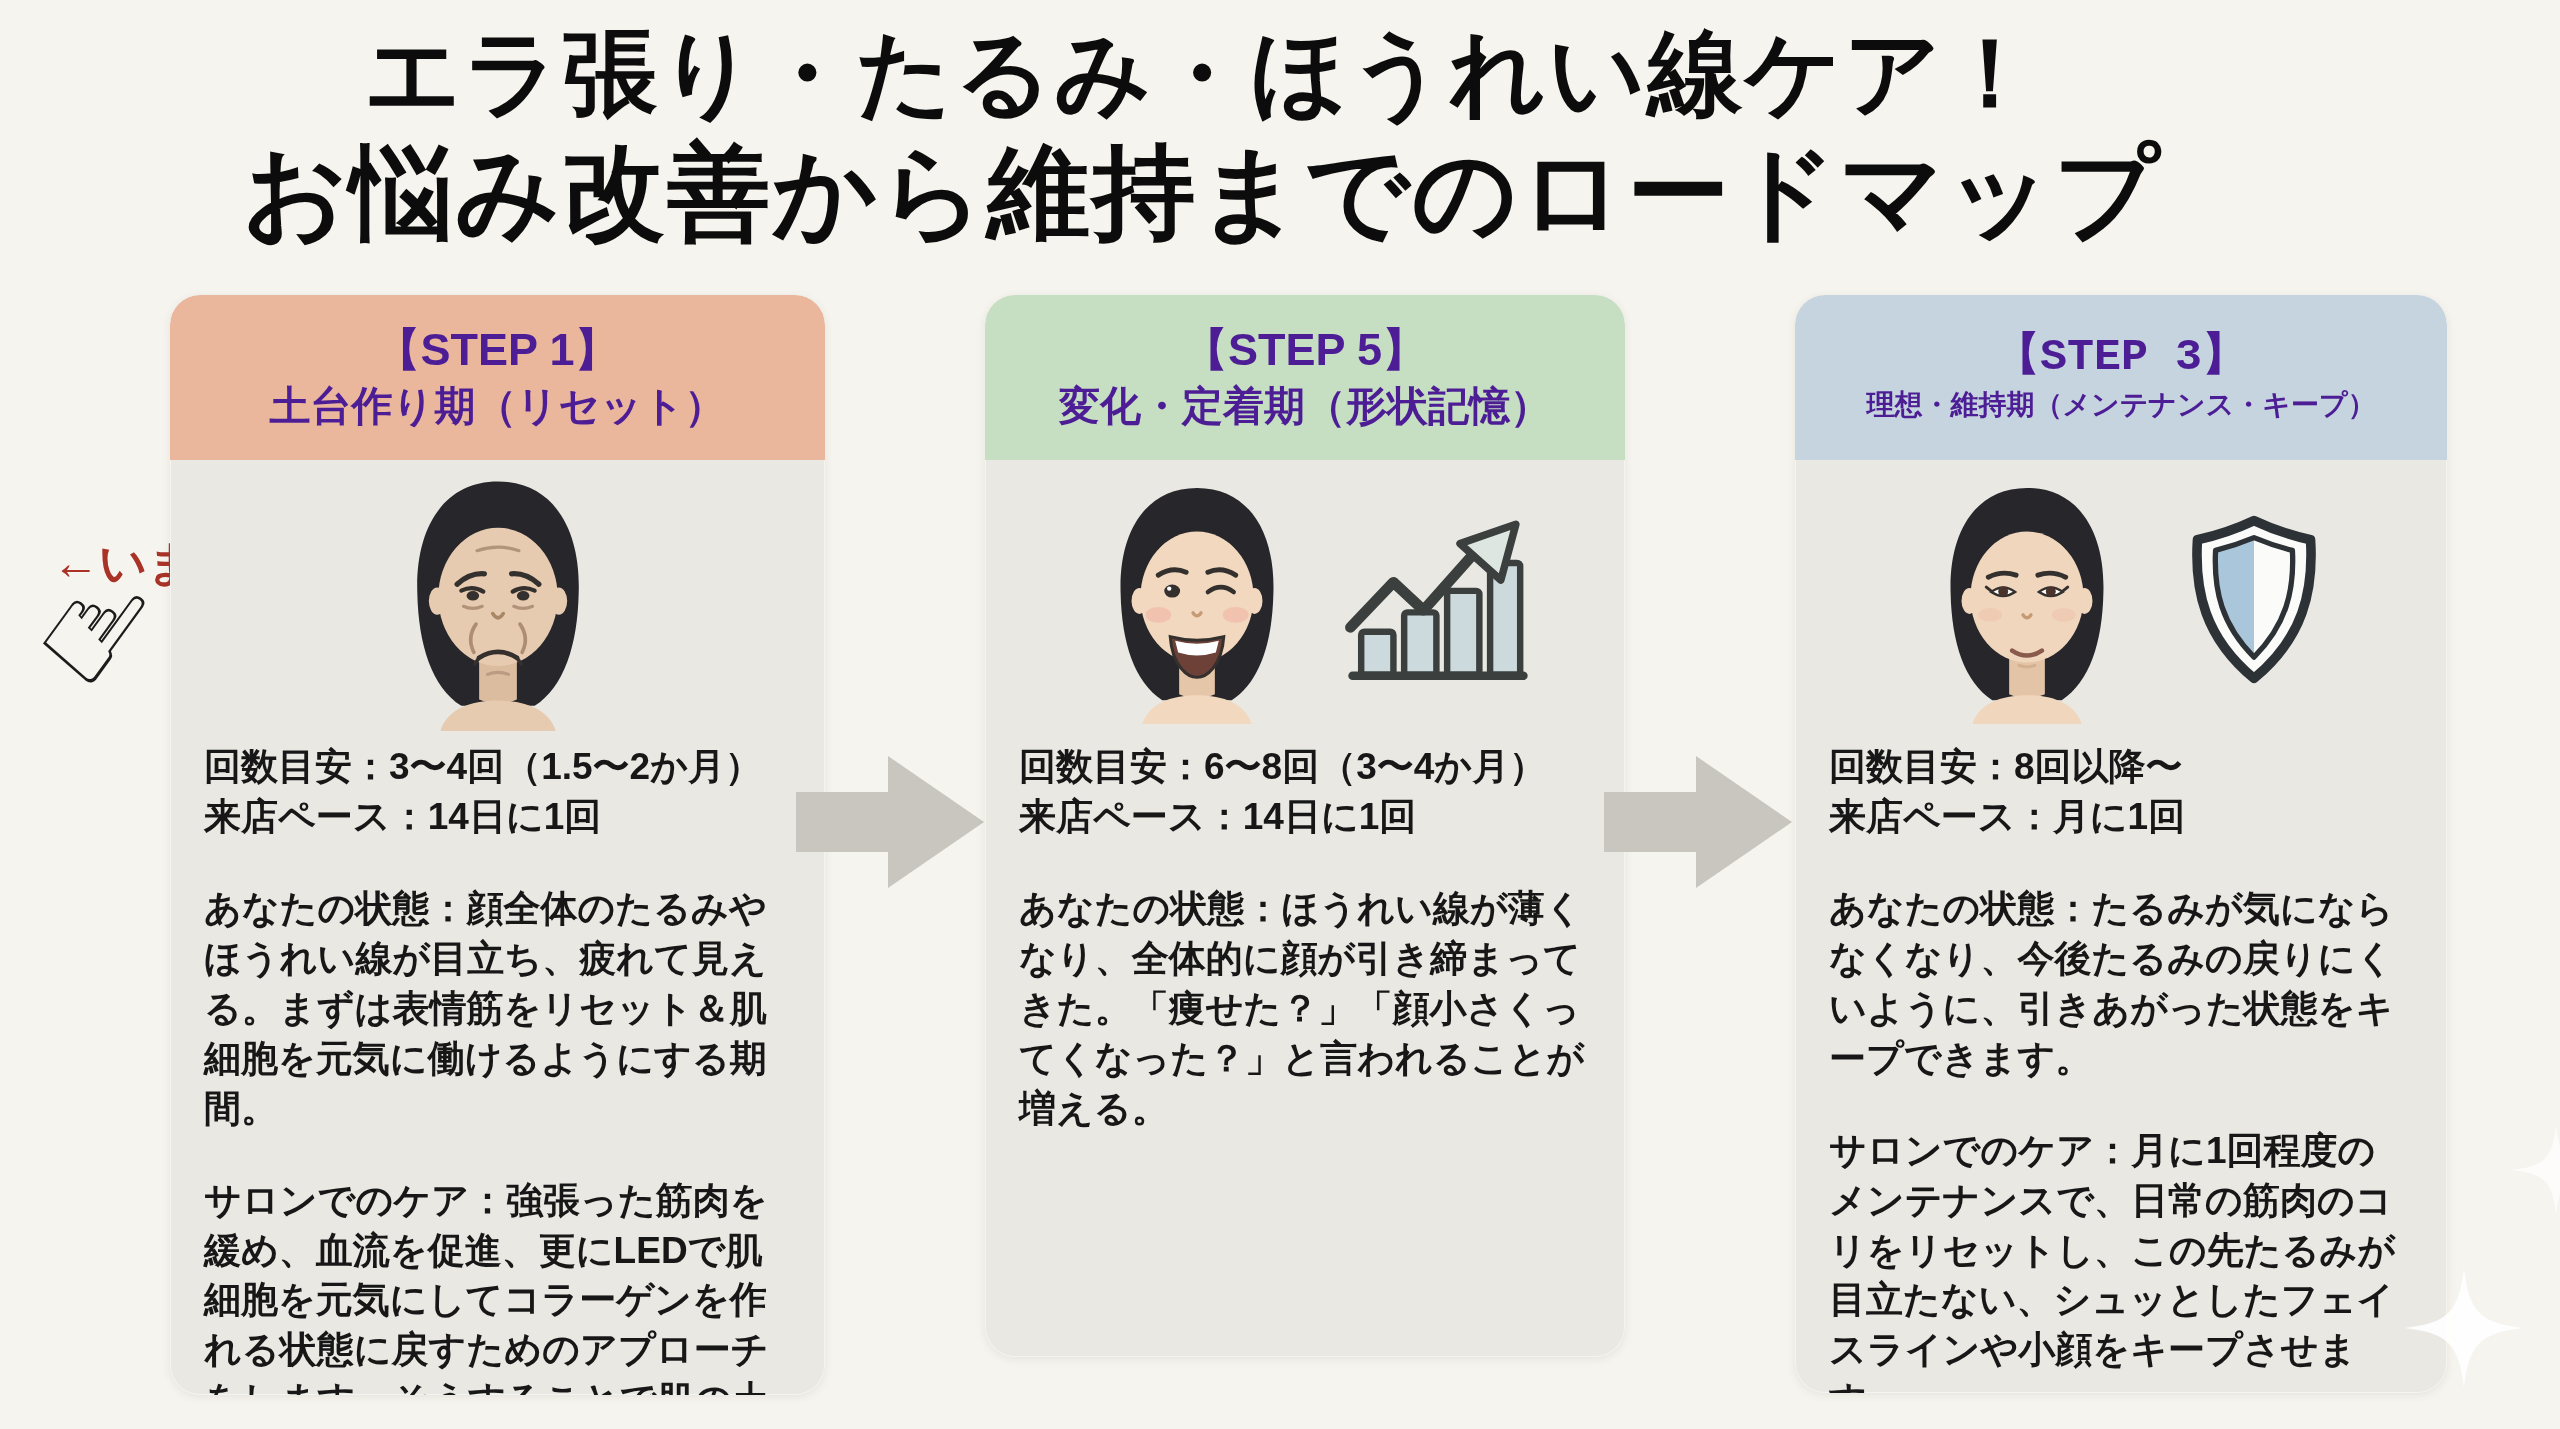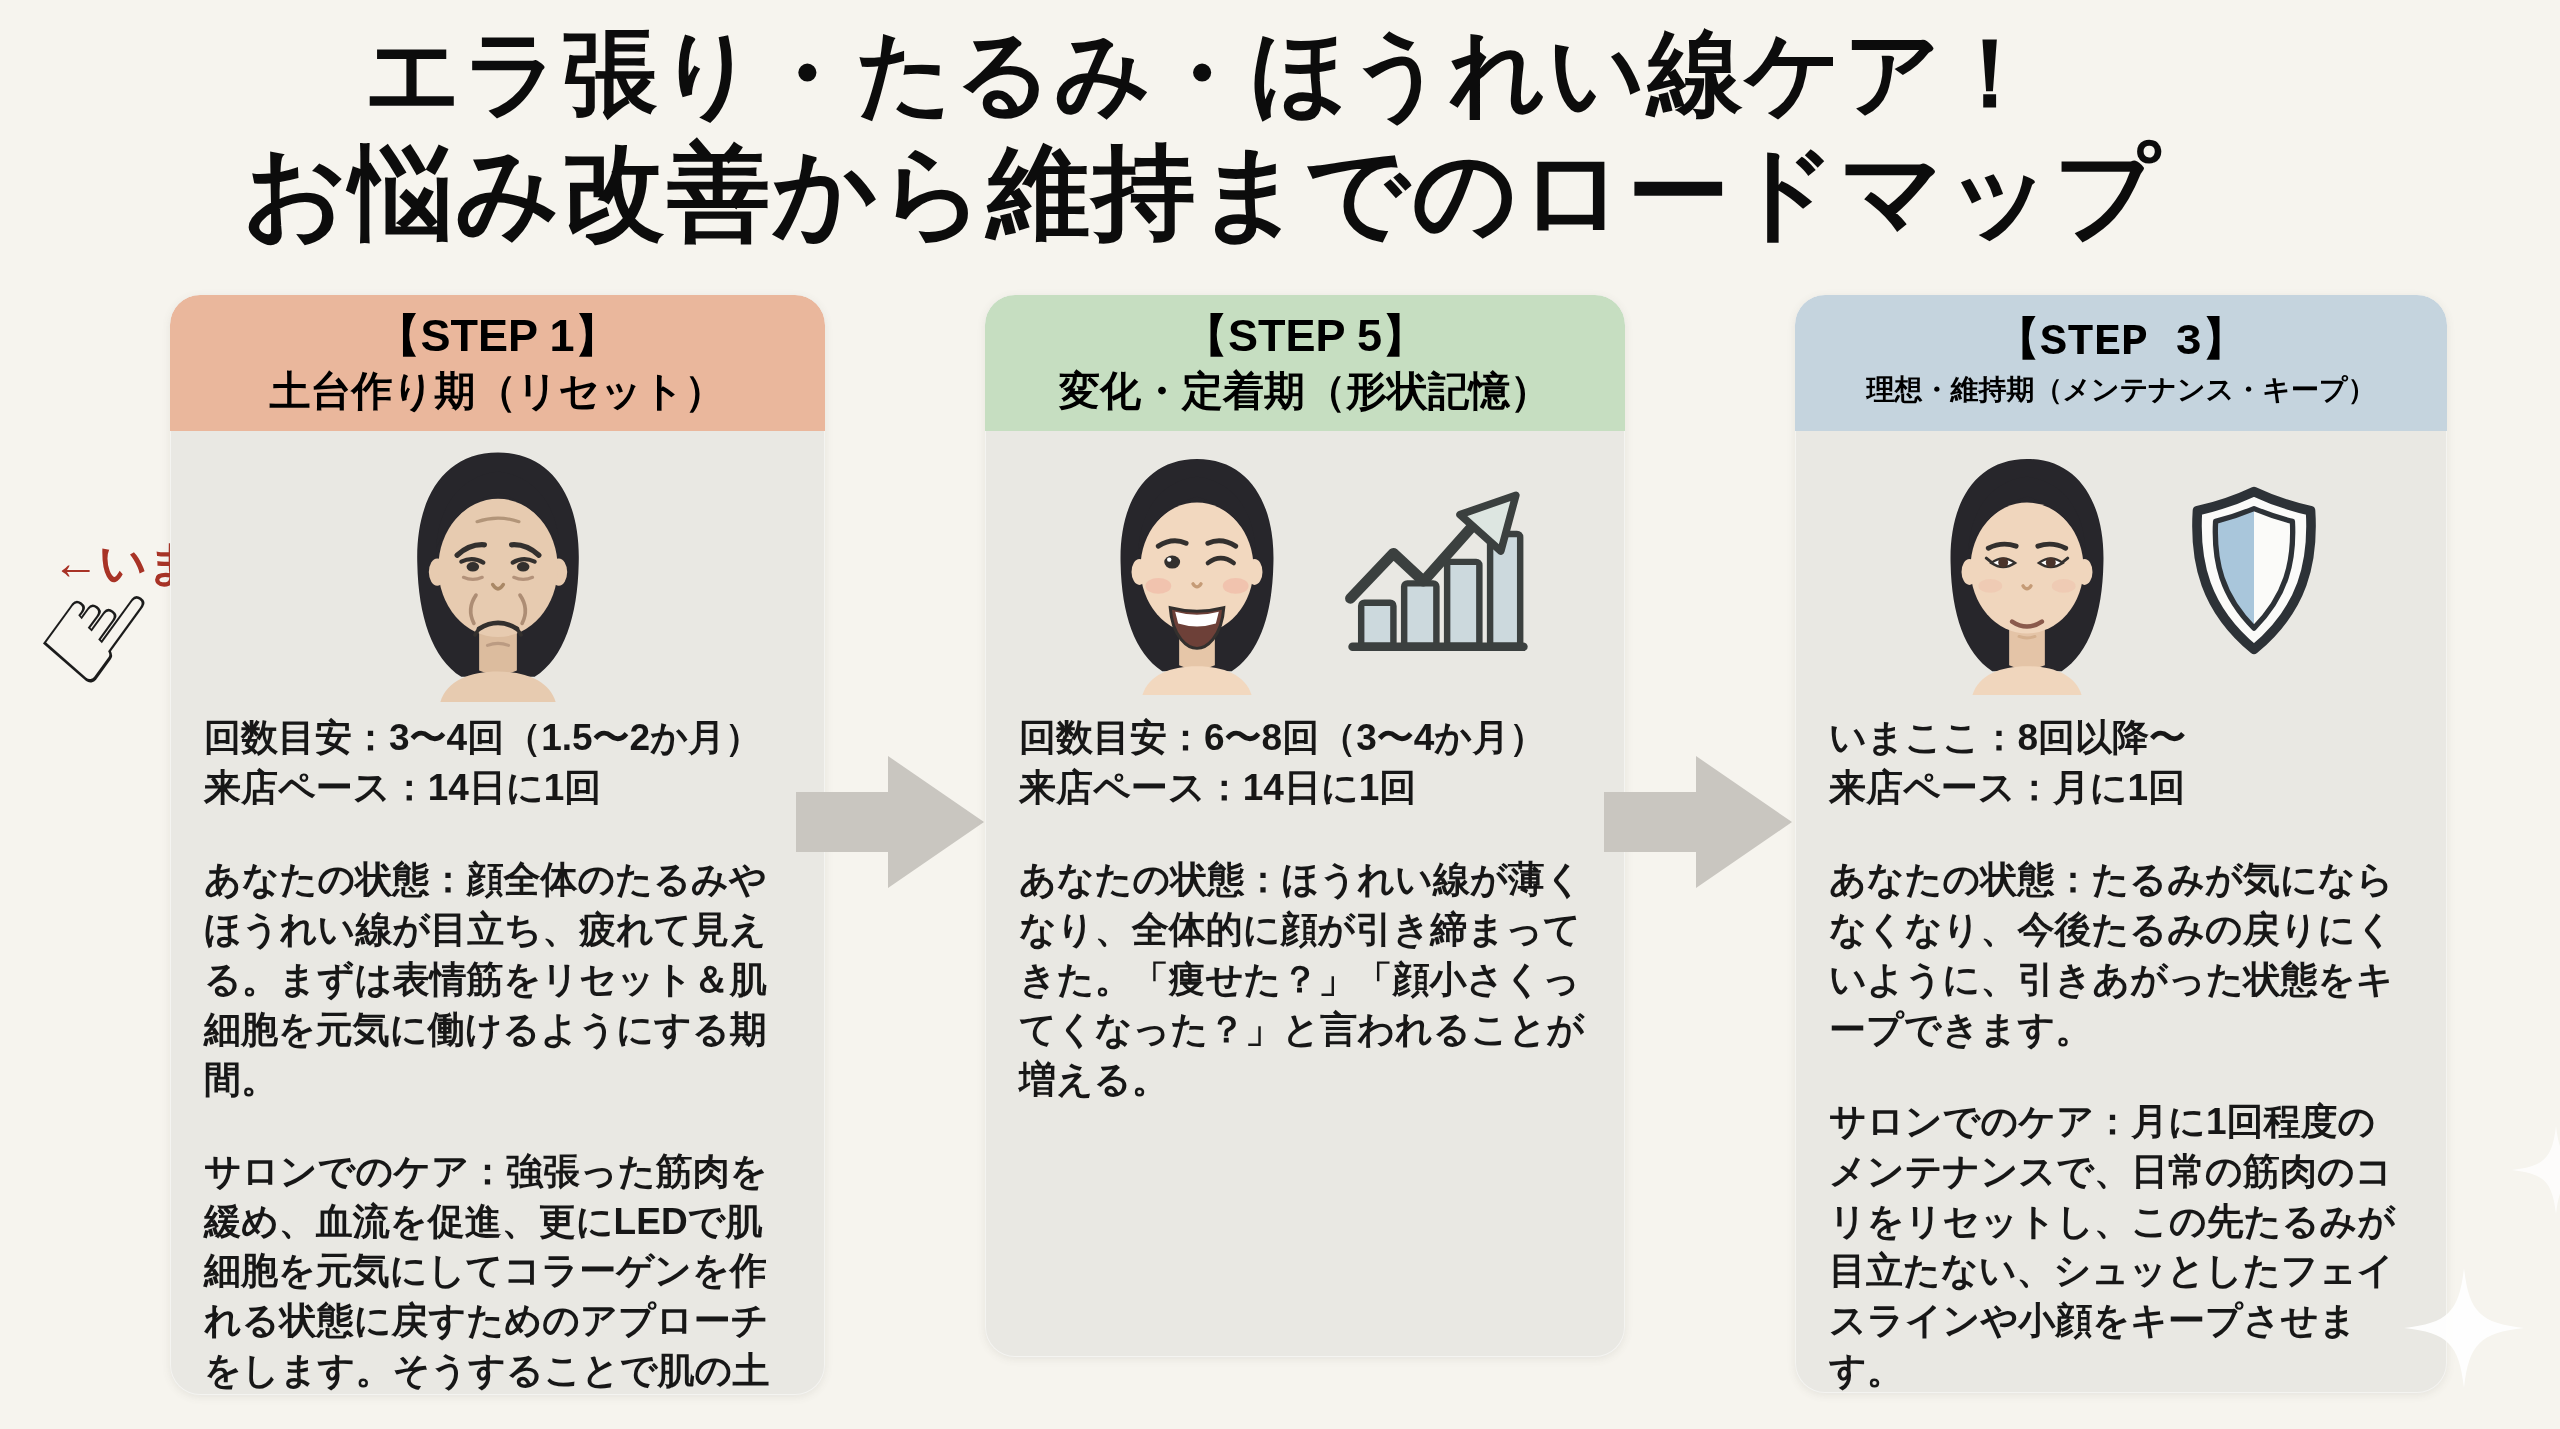--- a/index.html
+++ b/index.html
@@ -14,21 +14,21 @@
   .title .line1{font-size:95px;line-height:1.22;letter-spacing:2px;}
   .title .line2{font-size:103px;line-height:1.18;letter-spacing:2px;}
   
   .now-here{position:absolute;left:52px;top:532px;font-size:47px;font-weight:800;color:#a83326;white-space:nowrap;text-shadow:0 0 2px rgba(255,255,255,.8);}
   .hand{position:absolute;left:44px;top:556px;font-size:138px;line-height:1;color:#1b1b1b;transform:rotate(36deg);transform-origin:50% 60%;}
   
   .card{position:absolute;top:295px;width:655px;background:#e9e8e3;border-radius:30px;box-shadow:0 2px 8px rgba(90,85,75,.10), inset 0 0 0 1px rgba(255,255,255,.5);overflow:hidden;}
   #card1{left:170px;height:1100px;}
   #card2{left:985px;height:1062px;width:640px;}
   #card3{left:1795px;height:1098px;width:652px;}
-  .card-header{height:136px;display:flex;flex-direction:column;justify-content:center;align-items:center;font-weight:800;color:#000000;border-radius:30px 30px 0 0;}
+  .card-header{height:165px;display:flex;flex-direction:column;justify-content:center;align-items:center;font-weight:800;color:#4c1d95;border-radius:30px 30px 0 0;}
   #card1 .card-header{background:#eab79c;}
   #card2 .card-header{background:#c6dec1;}
   #card3 .card-header{background:#c5d4de;font-family:Liberation Mono, monospace;}
   .card-header .h1{font-size:45px;line-height:1.15;}
   .card-header .h2{font-size:41px;line-height:1.2;margin-top:6px;white-space:nowrap;}
   #card3 .card-header .h2{font-size:28px;}
   .illu-row{height:272px;display:flex;align-items:center;justify-content:center;gap:28px;padding-top:4px;}
   .card-body{padding:6px 34px 0 34px;font-size:37px;line-height:1.35;font-weight:700;color:#171717;text-align:left;}
   .card-body .meta{margin-bottom:42px;}
   .card-body p{margin:0 0 42px 0;}
@@ -174,21 +174,21 @@
       <path d="M107,191 Q115,194 123,191" stroke="#c59b76" stroke-width="3" fill="none" stroke-linecap="round" opacity=".5"></path>
     </svg>
     <svg width="160" height="176" viewBox="0 0 150 165">
       <path d="M75,8 C92,16 110,22 128,26 C131,74 121,118 75,156 C29,118 19,74 22,26 C40,22 58,16 75,8 Z" fill="#fbfbf9" stroke="#2d3237" stroke-width="9" stroke-linejoin="round"></path>
       <path d="M75,24 C63,29 51,33 39,36 C37,74 45,106 75,136 Z" fill="#a9c6db"></path>
       <path d="M75,24 C63,29 51,33 39,36 C37,74 45,106 75,136 C105,106 113,74 111,36 C99,33 87,29 75,24 Z" fill="none" stroke="#2d3237" stroke-width="5" stroke-linejoin="round"></path>
     </svg>
   </div>
   <div class="card-body">
     <div class="meta">
-      <div>いまここ：8回以降〜</div>
+      <div>回数目安：8回以降〜</div>
       <div>来店ペース：月に1回</div>
     </div>
     <p>あなたの状態：たるみが気にならなくなり、今後たるみの戻りにくいように、引きあがった状態をキープできます。</p>
     <p>サロンでのケア：月に1回程度のメンテナンスで、日常の筋肉のコリをリセットし、この先たるみが目立たない、シュッとしたフェイスラインや小顔をキープさせます。</p>
   </div>
 </div>
 
 <svg class="sparkle" id="sparkle1" viewBox="-66 -66 132 132">
   <path d="M0,-60 C5,-16 16,-5 60,0 C16,5 5,16 0,60 C-5,16 -16,5 -60,0 C-16,-5 -5,-16 0,-60 Z" fill="#ffffff" opacity=".9"></path>
 </svg>

